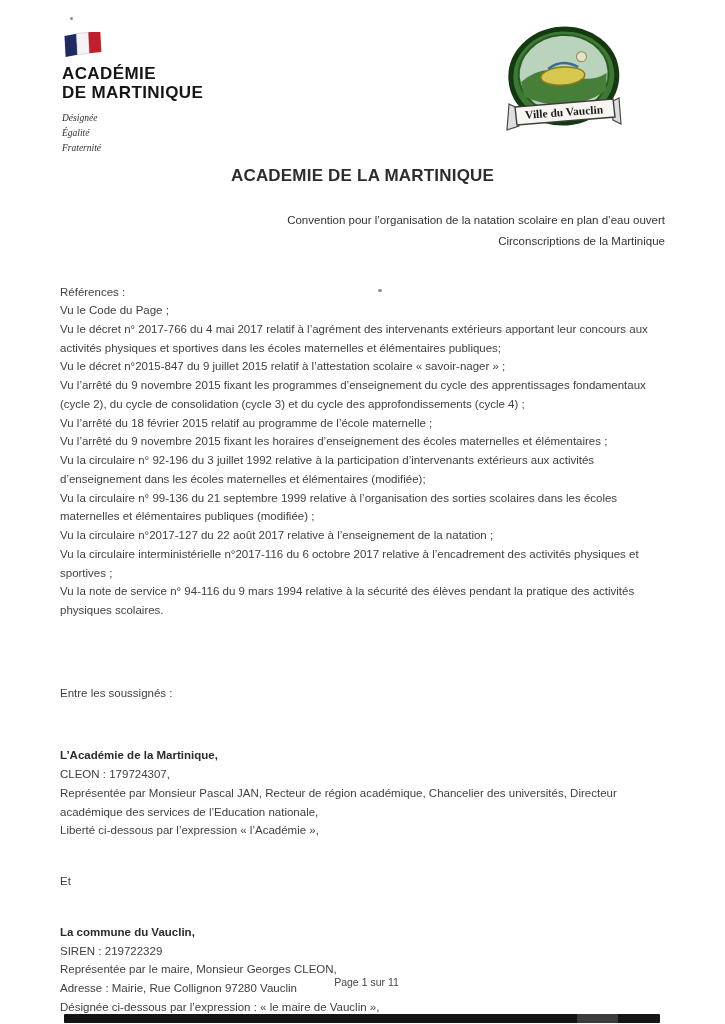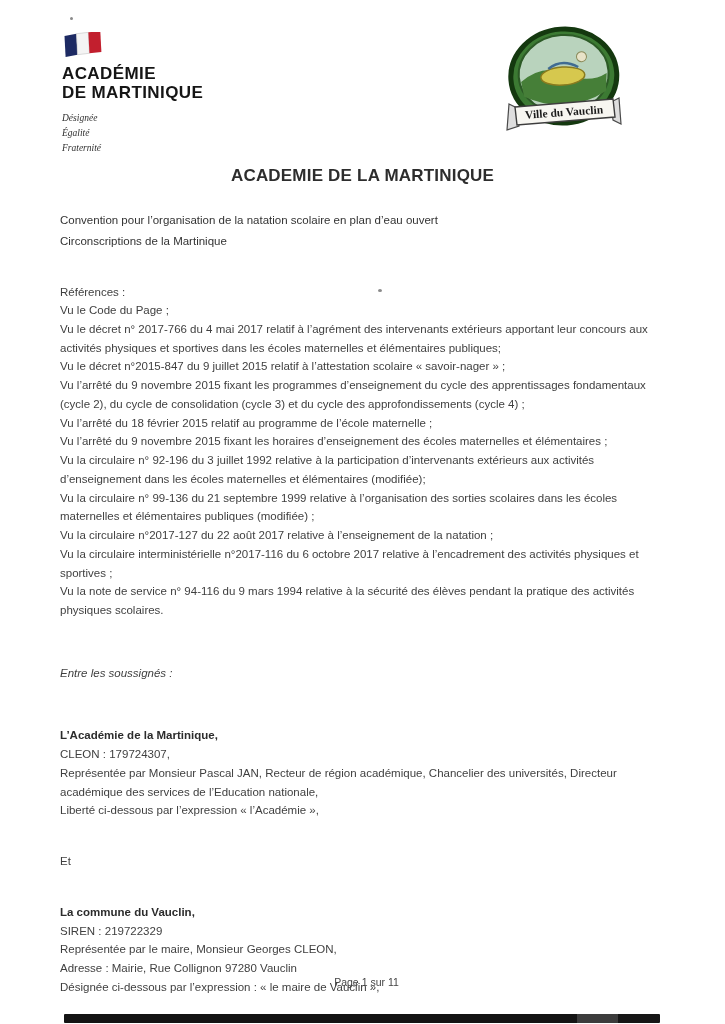--- a/index.html
+++ b/index.html
@@ -16,26 +16,26 @@
   .content{padding:0 60px;position:relative;}
   
   .header{position:relative;height:160px;}
   .logo-block{position:absolute;left:2px;top:32px;}
   .flag{display:block;margin-bottom:6px;}
   .logo-line{font-size:17px;font-weight:700;color:#151515;line-height:1.12;letter-spacing:.4px;}
   .motto{margin-top:9px;font-family:"Liberation Serif", serif;font-style:italic;font-size:9.5px;color:#2f2f2f;line-height:1.55;}
   .crest{position:absolute;right:42px;top:24px;}
   
   .doc-title{margin:6px 0 0;text-align:center;font-size:17px;font-weight:700;color:#2d2d2d;letter-spacing:.2px;}
-  .subtitle{margin-top:24px;text-align:left;font-size:11.5px;color:#333;line-height:1.85;}
+  .subtitle{margin-top:24px;text-align:right;font-size:11.5px;color:#333;line-height:1.85;}
   
   .body-text{margin-top:30px;}
   .doc-line{margin:0;font-size:11.5px;line-height:1.63;color:#3f3f3f;}
   .bold{font-weight:700;color:#2c2c2c;}
-  .mt-xl{margin-top:44px;font-style:italic;}
+  .mt-xl{margin-top:64px;}
   .mt-lg{margin-top:44px;}
   .mt-md{margin-top:32px;}
   
   .footer{position:absolute;left:8px;right:0;bottom:36px;text-align:center;font-size:10.5px;color:#444;}
   .scan-bar{
     position:absolute;left:64px;bottom:1px;width:596px;height:9px;
     background:linear-gradient(90deg,#141414 0 86%,#3c3c3c 86% 93%,#161616 93% 100%);
     border-radius:1px;
   }
   .speck{position:absolute;background:#8a8a8a;border-radius:50%;}

